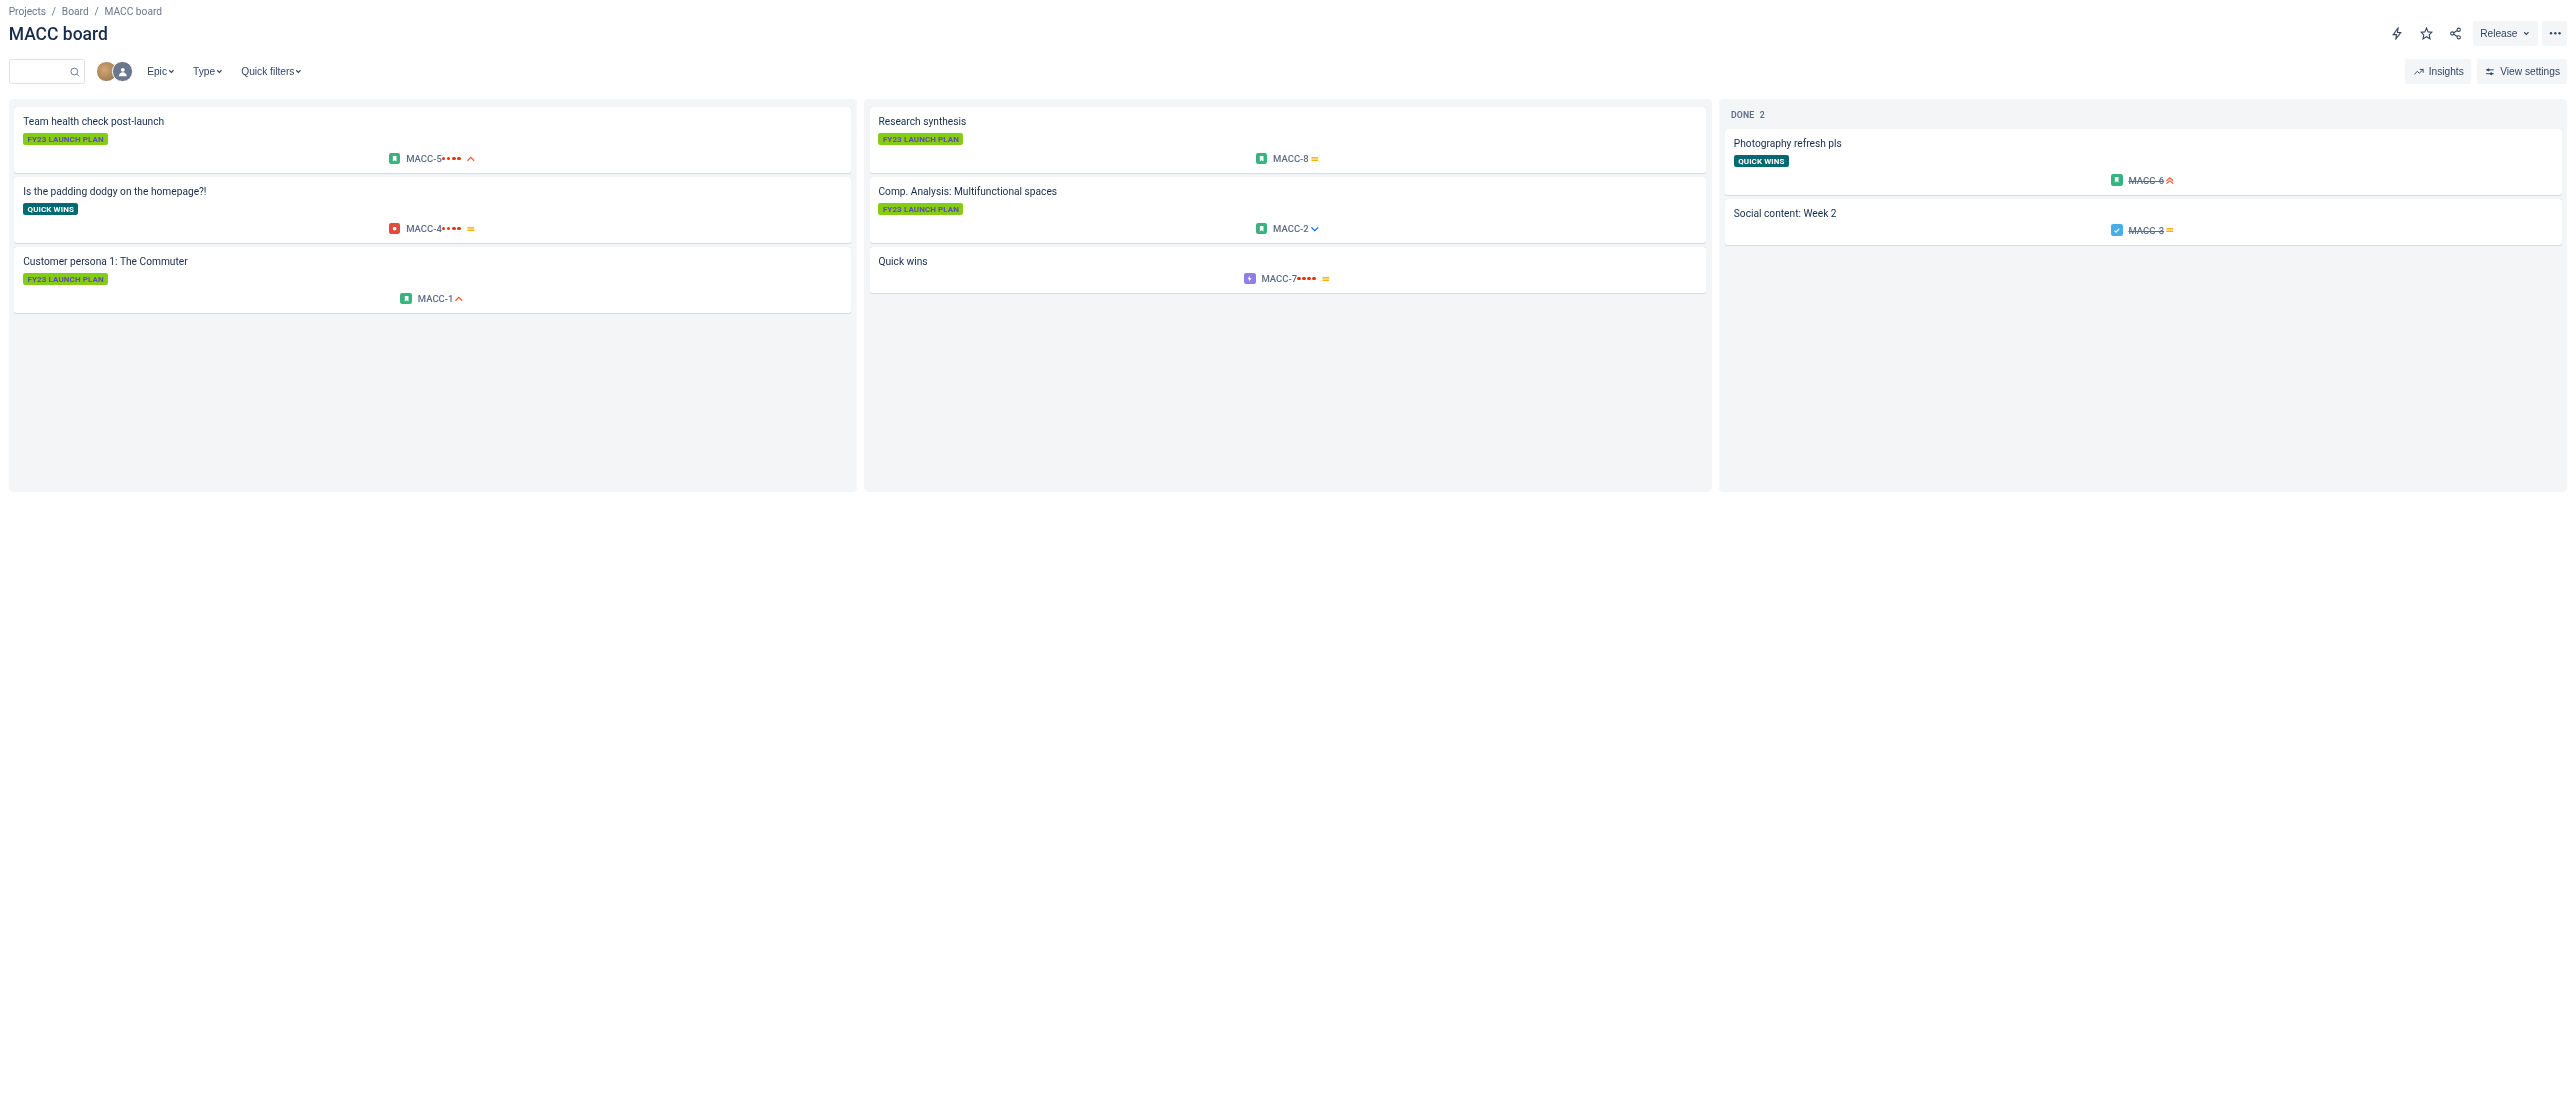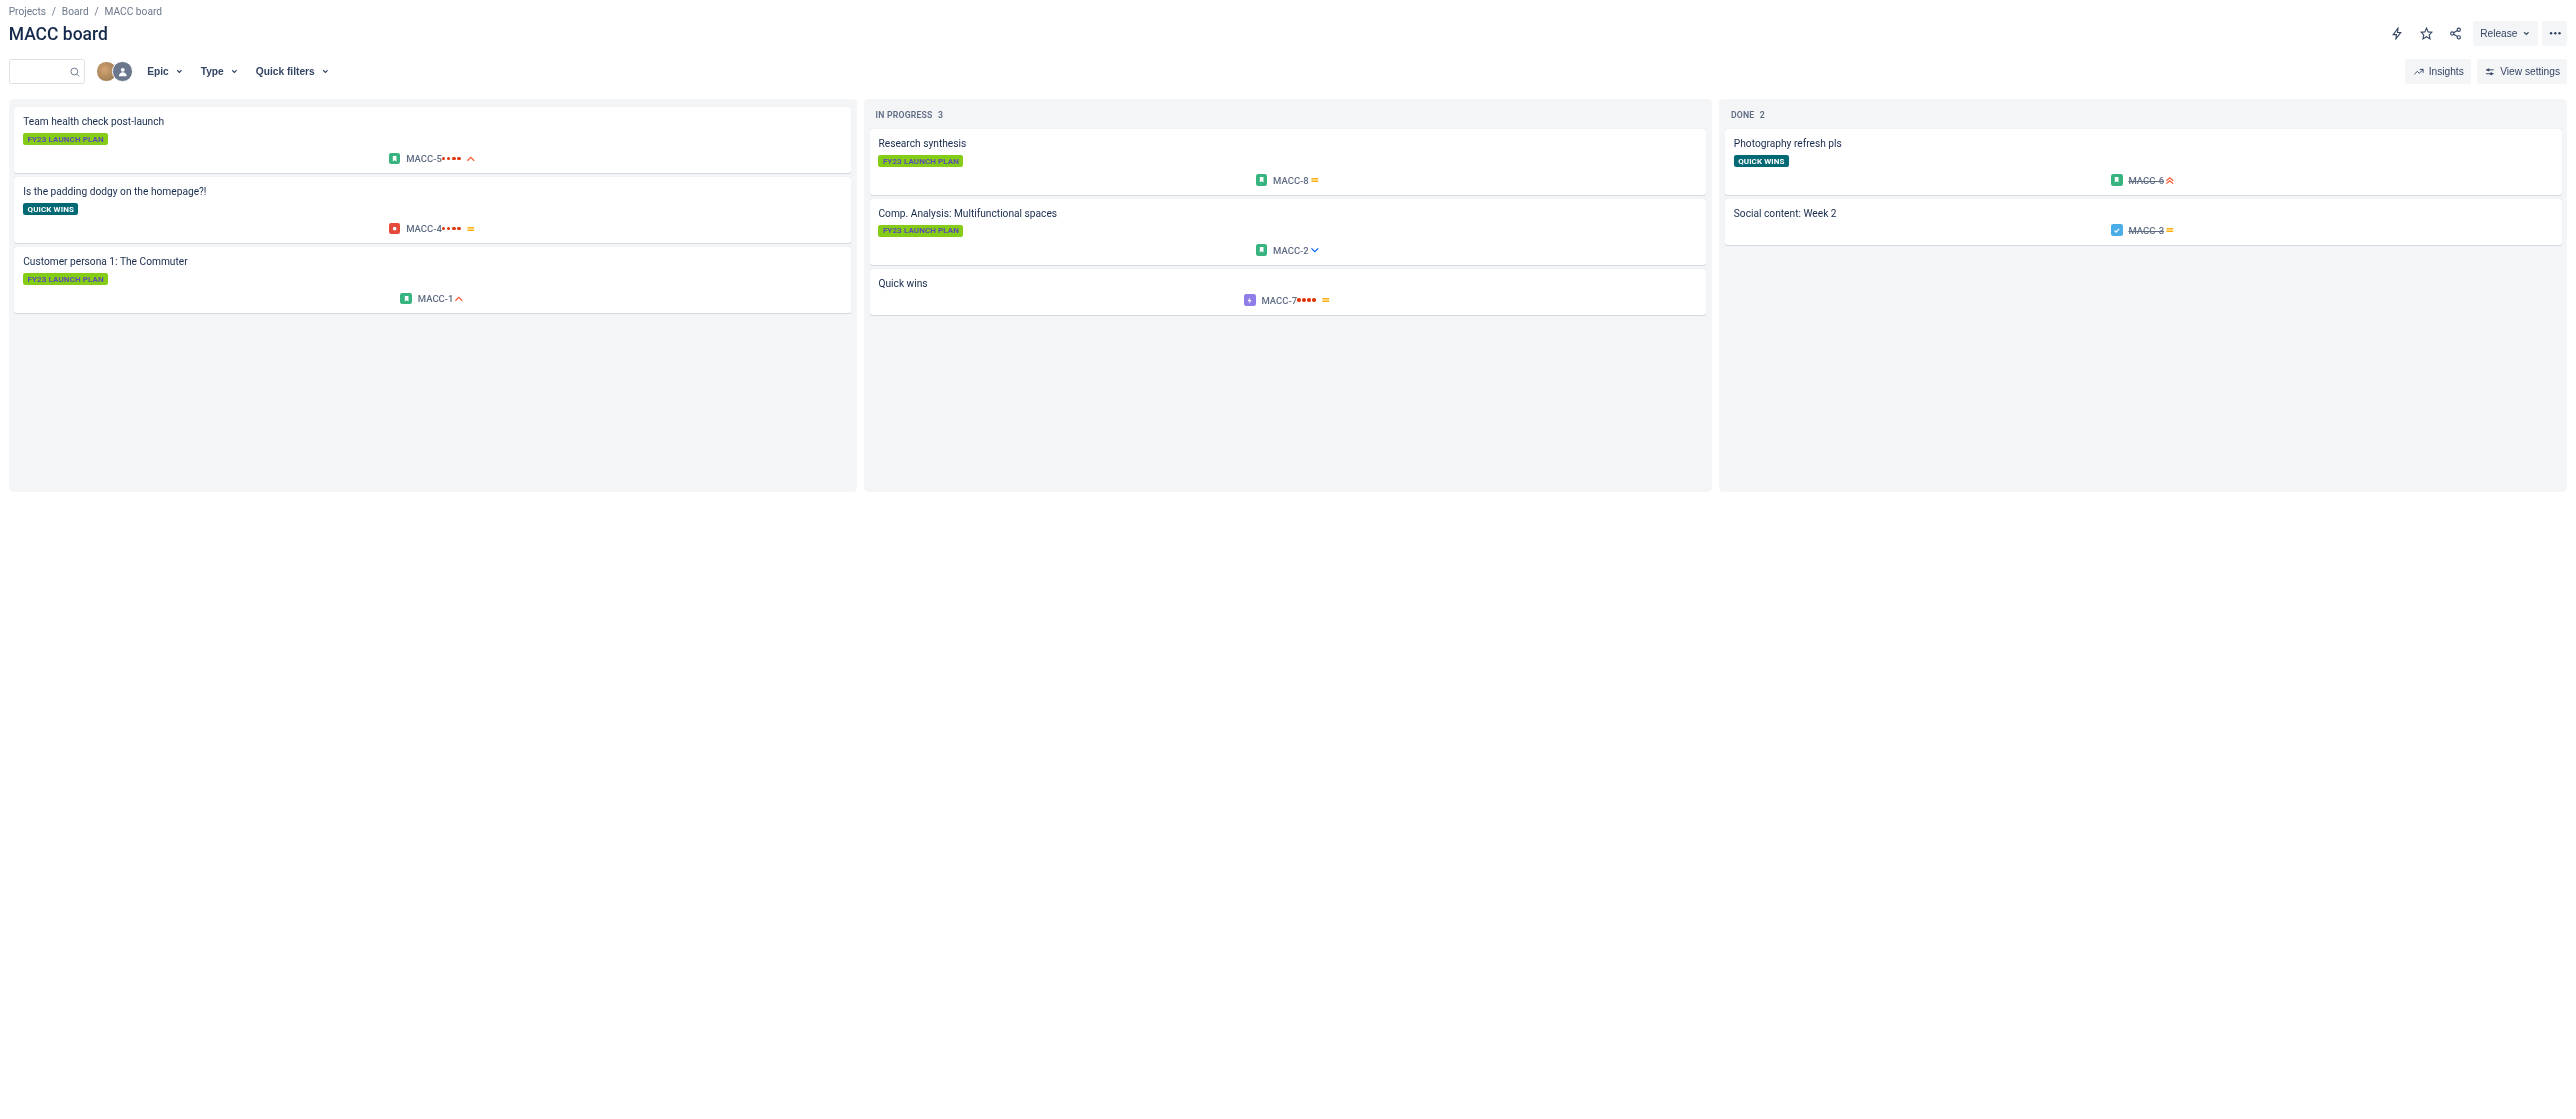--- a/index.html
+++ b/index.html
@@ -29,21 +29,21 @@
 .toolbar { display:flex; align-items:center; justify-content:space-between; margin-bottom:14.6px; }
 .toolbar-left { display:flex; align-items:center; gap:11.6px; }
 .search-wrap { position:relative; width:76px; height:25px; }
 .search-input { width:100%; height:100%; border:1.5px solid #dfe1e6; border-radius:2.2px; padding:0 20.4px 0 5.8px; font-size:10.2px; }
 .search-icon { position:absolute; right:4.4px; top:50%; transform:translateY(-50%); color:#6b778c; pointer-events:none; }
 .avatar-stack { display:flex; align-items:center; }
 .avatar { width:20.4px; height:20.4px; border-radius:50%; border:1.5px solid #fff; margin-left:-4.4px; }
 .avatar:first-child { margin-left:0; }
 .avatar.user1 { background: radial-gradient(circle at 40% 40%, #d4a574, #8b6f47); }
 .avatar.user2 { background:#6b778c; display:flex; align-items:center; justify-content:center; color:#fff; }
-.filter-btn { background:transparent; border:none; font-size:10.2px; font-weight:700; color:#344563; display:flex; align-items:center; gap:6px; cursor:pointer; padding:4.4px 2.9px;text-align:right; }
+.filter-btn { background:transparent; border:none; font-size:10.2px; font-weight:400; color:#344563; display:flex; align-items:center; gap:0; cursor:pointer; padding:4.4px 2.9px;text-align:right; }
 .toolbar-right { display:flex; align-items:center; gap:5.8px; }
 
 
 .board { display:flex; gap:7.3px; align-items:flex-start; }
 .column { flex:1; background:#f4f5f7; border-radius:4.4px; padding:8.7px 5.8px; min-height:393px; display:flex; flex-direction:column; }
 .col-header { font-size:8.7px; font-weight:600; color:#5e6c84; letter-spacing:0.2px; padding:2.9px 5.8px 8.7px 5.8px; }
 .col-header .count { margin-left:2.9px; }
 
 .card { background:#fff; border-radius:2.2px; box-shadow:0 0.7px 0.7px rgba(9,30,66,0.13), 0 0 0.7px rgba(9,30,66,0.1); padding:8.7px; margin-bottom:4.4px; cursor:pointer; }
 .card-title { font-size:10.2px; color:#172b4d; margin-bottom:5.8px; }
@@ -238,21 +238,20 @@
           <div class="meta-right">
             <span class="prio-icon">
               <svg width="11.6" height="11.6" viewBox="0 0 24 24" fill="none" stroke="#ff5630" stroke-width="2.5">
                 <polyline points="5 16 12 9 19 16"></polyline>
               </svg>
             </span>
           </div>
         </div></div>
     </div>
     <div class="column">
-      <div class="col-header"><span>IN PROGRESS</span> <span class="count">3</span></div>
       <div class="card"><div class="card-title">Research synthesis</div><span class="tag purple">FY23 LAUNCH PLAN</span><br><div class="card-footer">
           <div class="key-wrap">
             <span class="type-icon story">
               <svg viewBox="0 0 24 24">
                 <path fill="#fff" d="M6 3h12v18l-6-4-6 4z"></path>
               </svg>
             </span>
             <span class="card-key">MACC-8</span>
           </div>
           <div class="meta-right">

